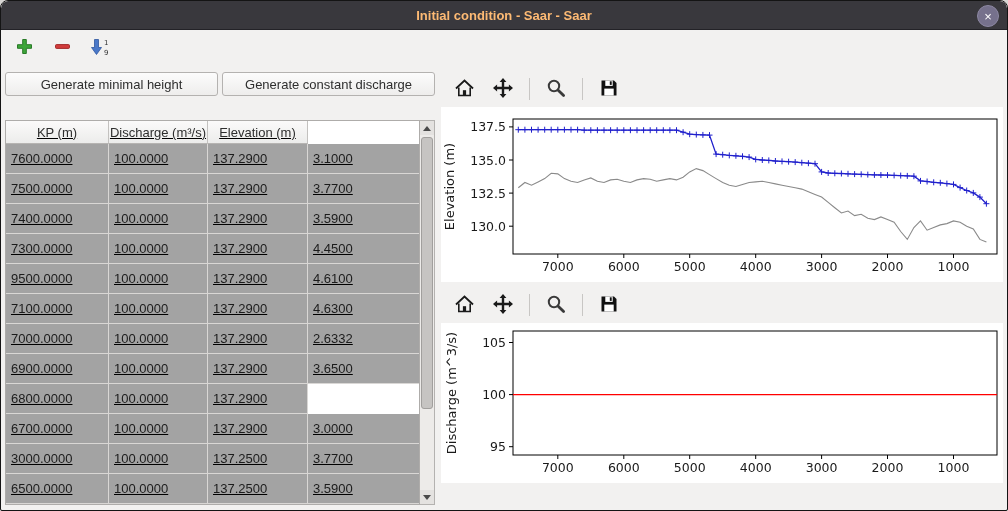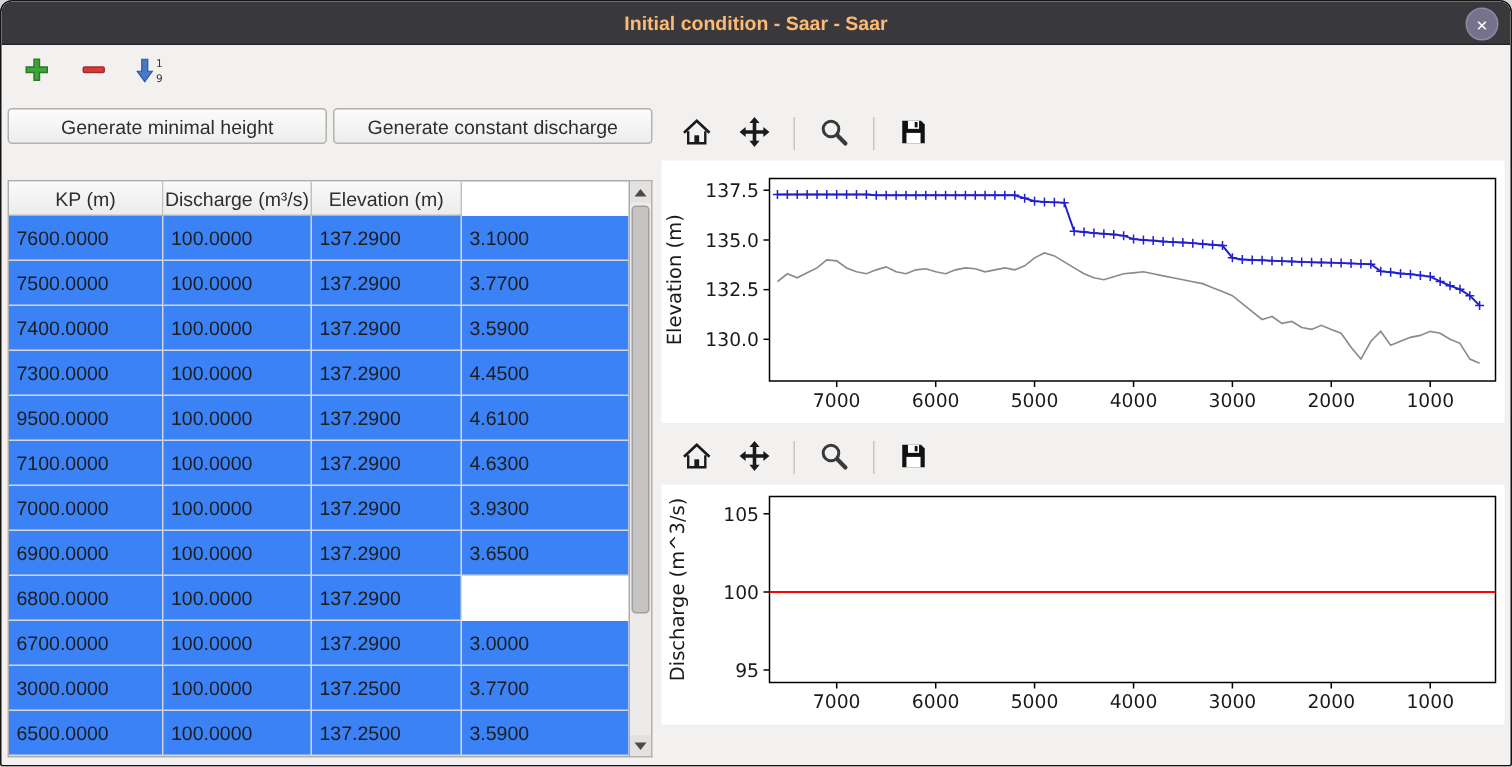--- a/index.html
+++ b/index.html
@@ -10,25 +10,25 @@
   .close-btn{position:absolute;right:8px;top:4px;width:20px;height:20px;border-radius:50%;background:#76718c;border:1px solid #8d88a3;color:#fff;display:flex;align-items:center;justify-content:center;font-size:13px;line-height:1;cursor:pointer;}
   
   .main-toolbar{height:36px;display:flex;align-items:center;padding-left:10px;gap:12px;}
   .tool-btn{width:26px;height:26px;border:none;background:transparent;display:flex;align-items:center;justify-content:center;padding:0;cursor:pointer;}
   
   .content{display:flex;height:445px;box-sizing:border-box;padding:6px 4px 22px 4px;}
   .left-panel{width:430px;margin-right:6px;display:flex;flex-direction:column;gap:16px;}
   .btn-row{display:flex;gap:4px;margin-bottom:8px;}
   .btn-row button{flex:1;height:24px;font-size:13px;font-family:"Liberation Sans",sans-serif;color:#2e2e2e;background:linear-gradient(#fcfcfc,#eeedec);border:1px solid #b4b2b0;border-radius:3px;cursor:pointer;}
   .table-area{display:flex;flex:1;}
-  .table{flex:1;border:1px solid #aeacaa;display:flex;flex-direction:column;background:#fff;overflow:hidden;}
+  .table{flex:1;border:1px solid #aeacaa;display:flex;flex-direction:column;background:#fff;overflow:hidden;text-decoration:underline;}
   .thead{display:flex;height:23px;}
   .th{box-sizing:border-box;display:flex;align-items:center;justify-content:center;font-size:13px;color:#2e2e2e;background:linear-gradient(#fbfafa,#ececeb);border-right:1px solid #c3c1bf;border-bottom:1px solid #b6b4b2;}
   .tr{display:flex;height:30px;}
-  .td{box-sizing:border-box;display:flex;align-items:center;padding-left:5px;font-size:13px;color:#1c1c1c;background:#3b82f6;border-right:1px solid #d9d7d5;border-bottom:1px solid #d9d7d5;}
+  .td{box-sizing:border-box;display:flex;align-items:center;padding-left:5px;font-size:13px;color:#1c1c1c;background:#a3a3a3;border-right:1px solid #d9d7d5;border-bottom:1px solid #d9d7d5;}
   .c0{width:103px;}.c1{width:99px;}.c2{width:100px;}.c3{flex:1;border-right:none;}
   
   .vscroll{width:14px;border:1px solid #b4b2b0;border-left:none;background:#edebe9;display:flex;flex-direction:column;}
   .sb-btn{height:14px;display:flex;align-items:center;justify-content:center;background:#e4e2e0;}
   .tri-up{width:0;height:0;border-left:4px solid transparent;border-right:4px solid transparent;border-bottom:5px solid #4a4a4a;}
   .tri-down{width:0;height:0;border-left:4px solid transparent;border-right:4px solid transparent;border-top:5px solid #4a4a4a;}
   .sb-track{flex:1;position:relative;}
   .sb-thumb{position:absolute;left:1px;right:1px;top:2px;height:76%;background:#c6c4c2;border:1px solid #a19f9d;border-radius:3px;}
   
   .right-panel{flex:1;display:flex;flex-direction:column;}
@@ -126,21 +126,21 @@
               <div class="tr">
                 <div class="td c0">7100.0000</div>
                 <div class="td c1">100.0000</div>
                 <div class="td c2">137.2900</div>
                 <div class="td c3">4.6300</div>
               </div>
               <div class="tr">
                 <div class="td c0">7000.0000</div>
                 <div class="td c1">100.0000</div>
                 <div class="td c2">137.2900</div>
-                <div class="td c3">3.9300</div>
+                <div class="td c3">2.6332</div>
               </div>
               <div class="tr">
                 <div class="td c0">6900.0000</div>
                 <div class="td c1">100.0000</div>
                 <div class="td c2">137.2900</div>
                 <div class="td c3">3.6500</div>
               </div>
               <div class="tr">
                 <div class="td c0">6800.0000</div>
                 <div class="td c1">100.0000</div>

